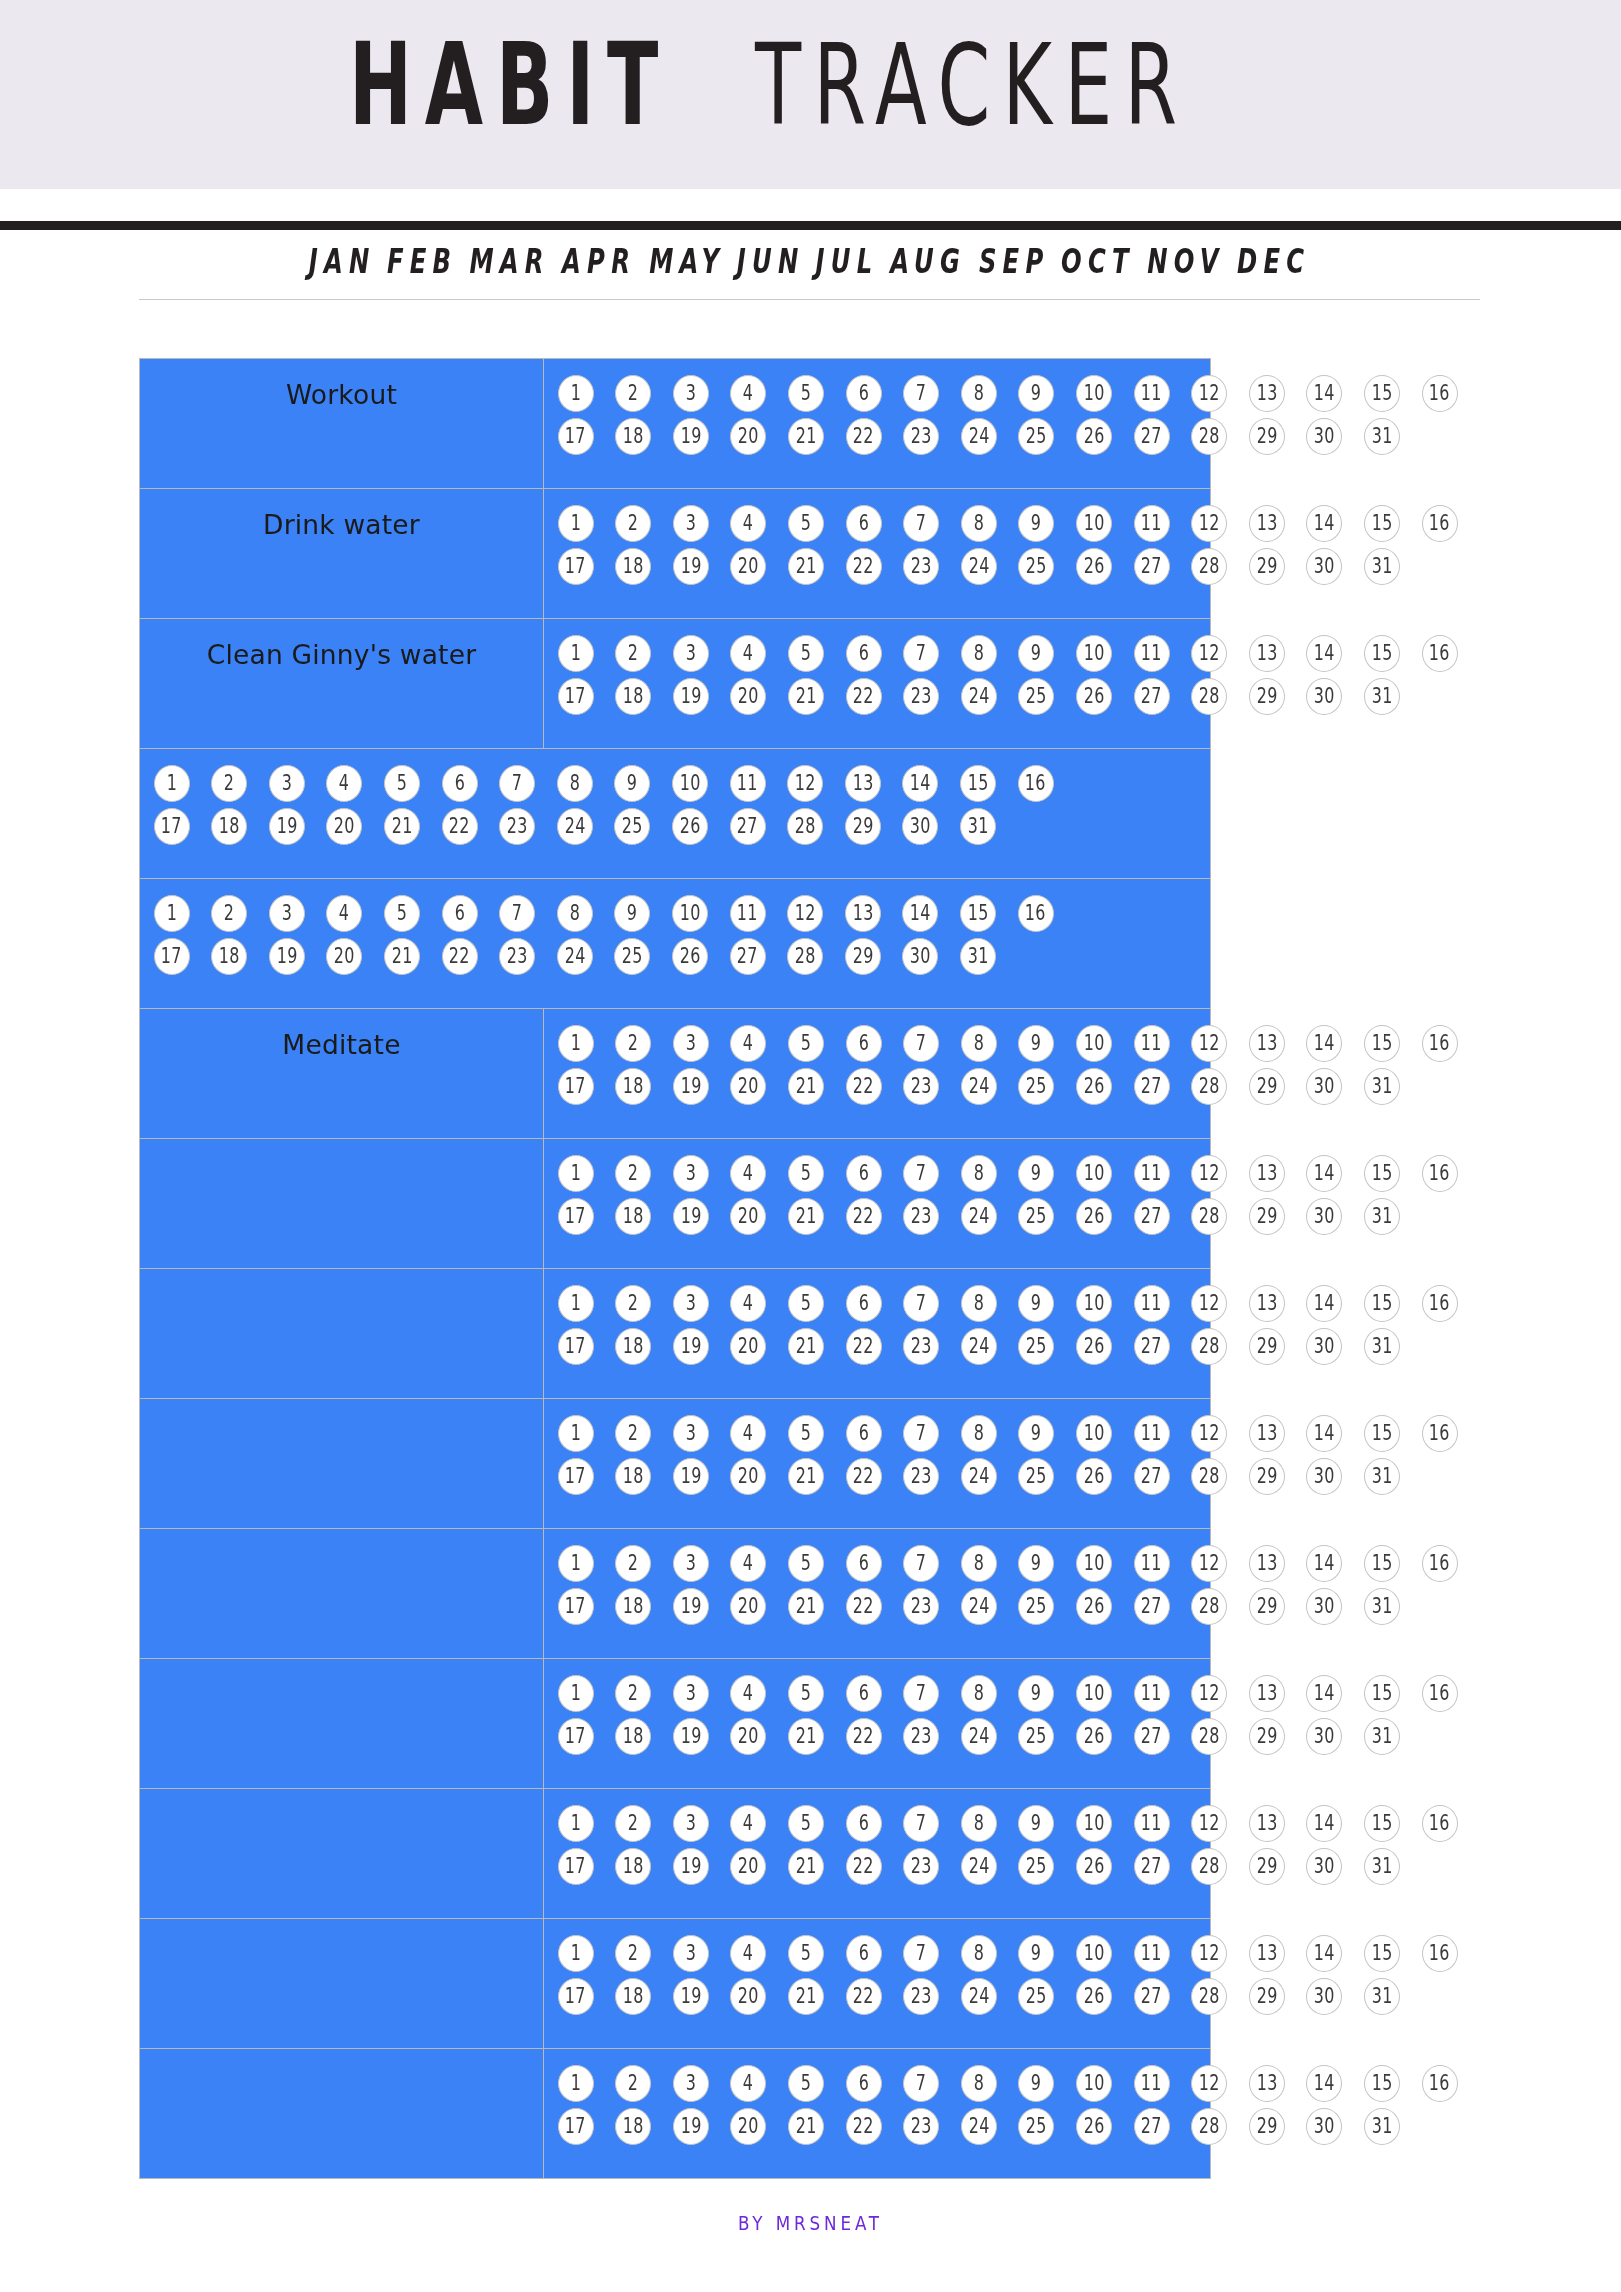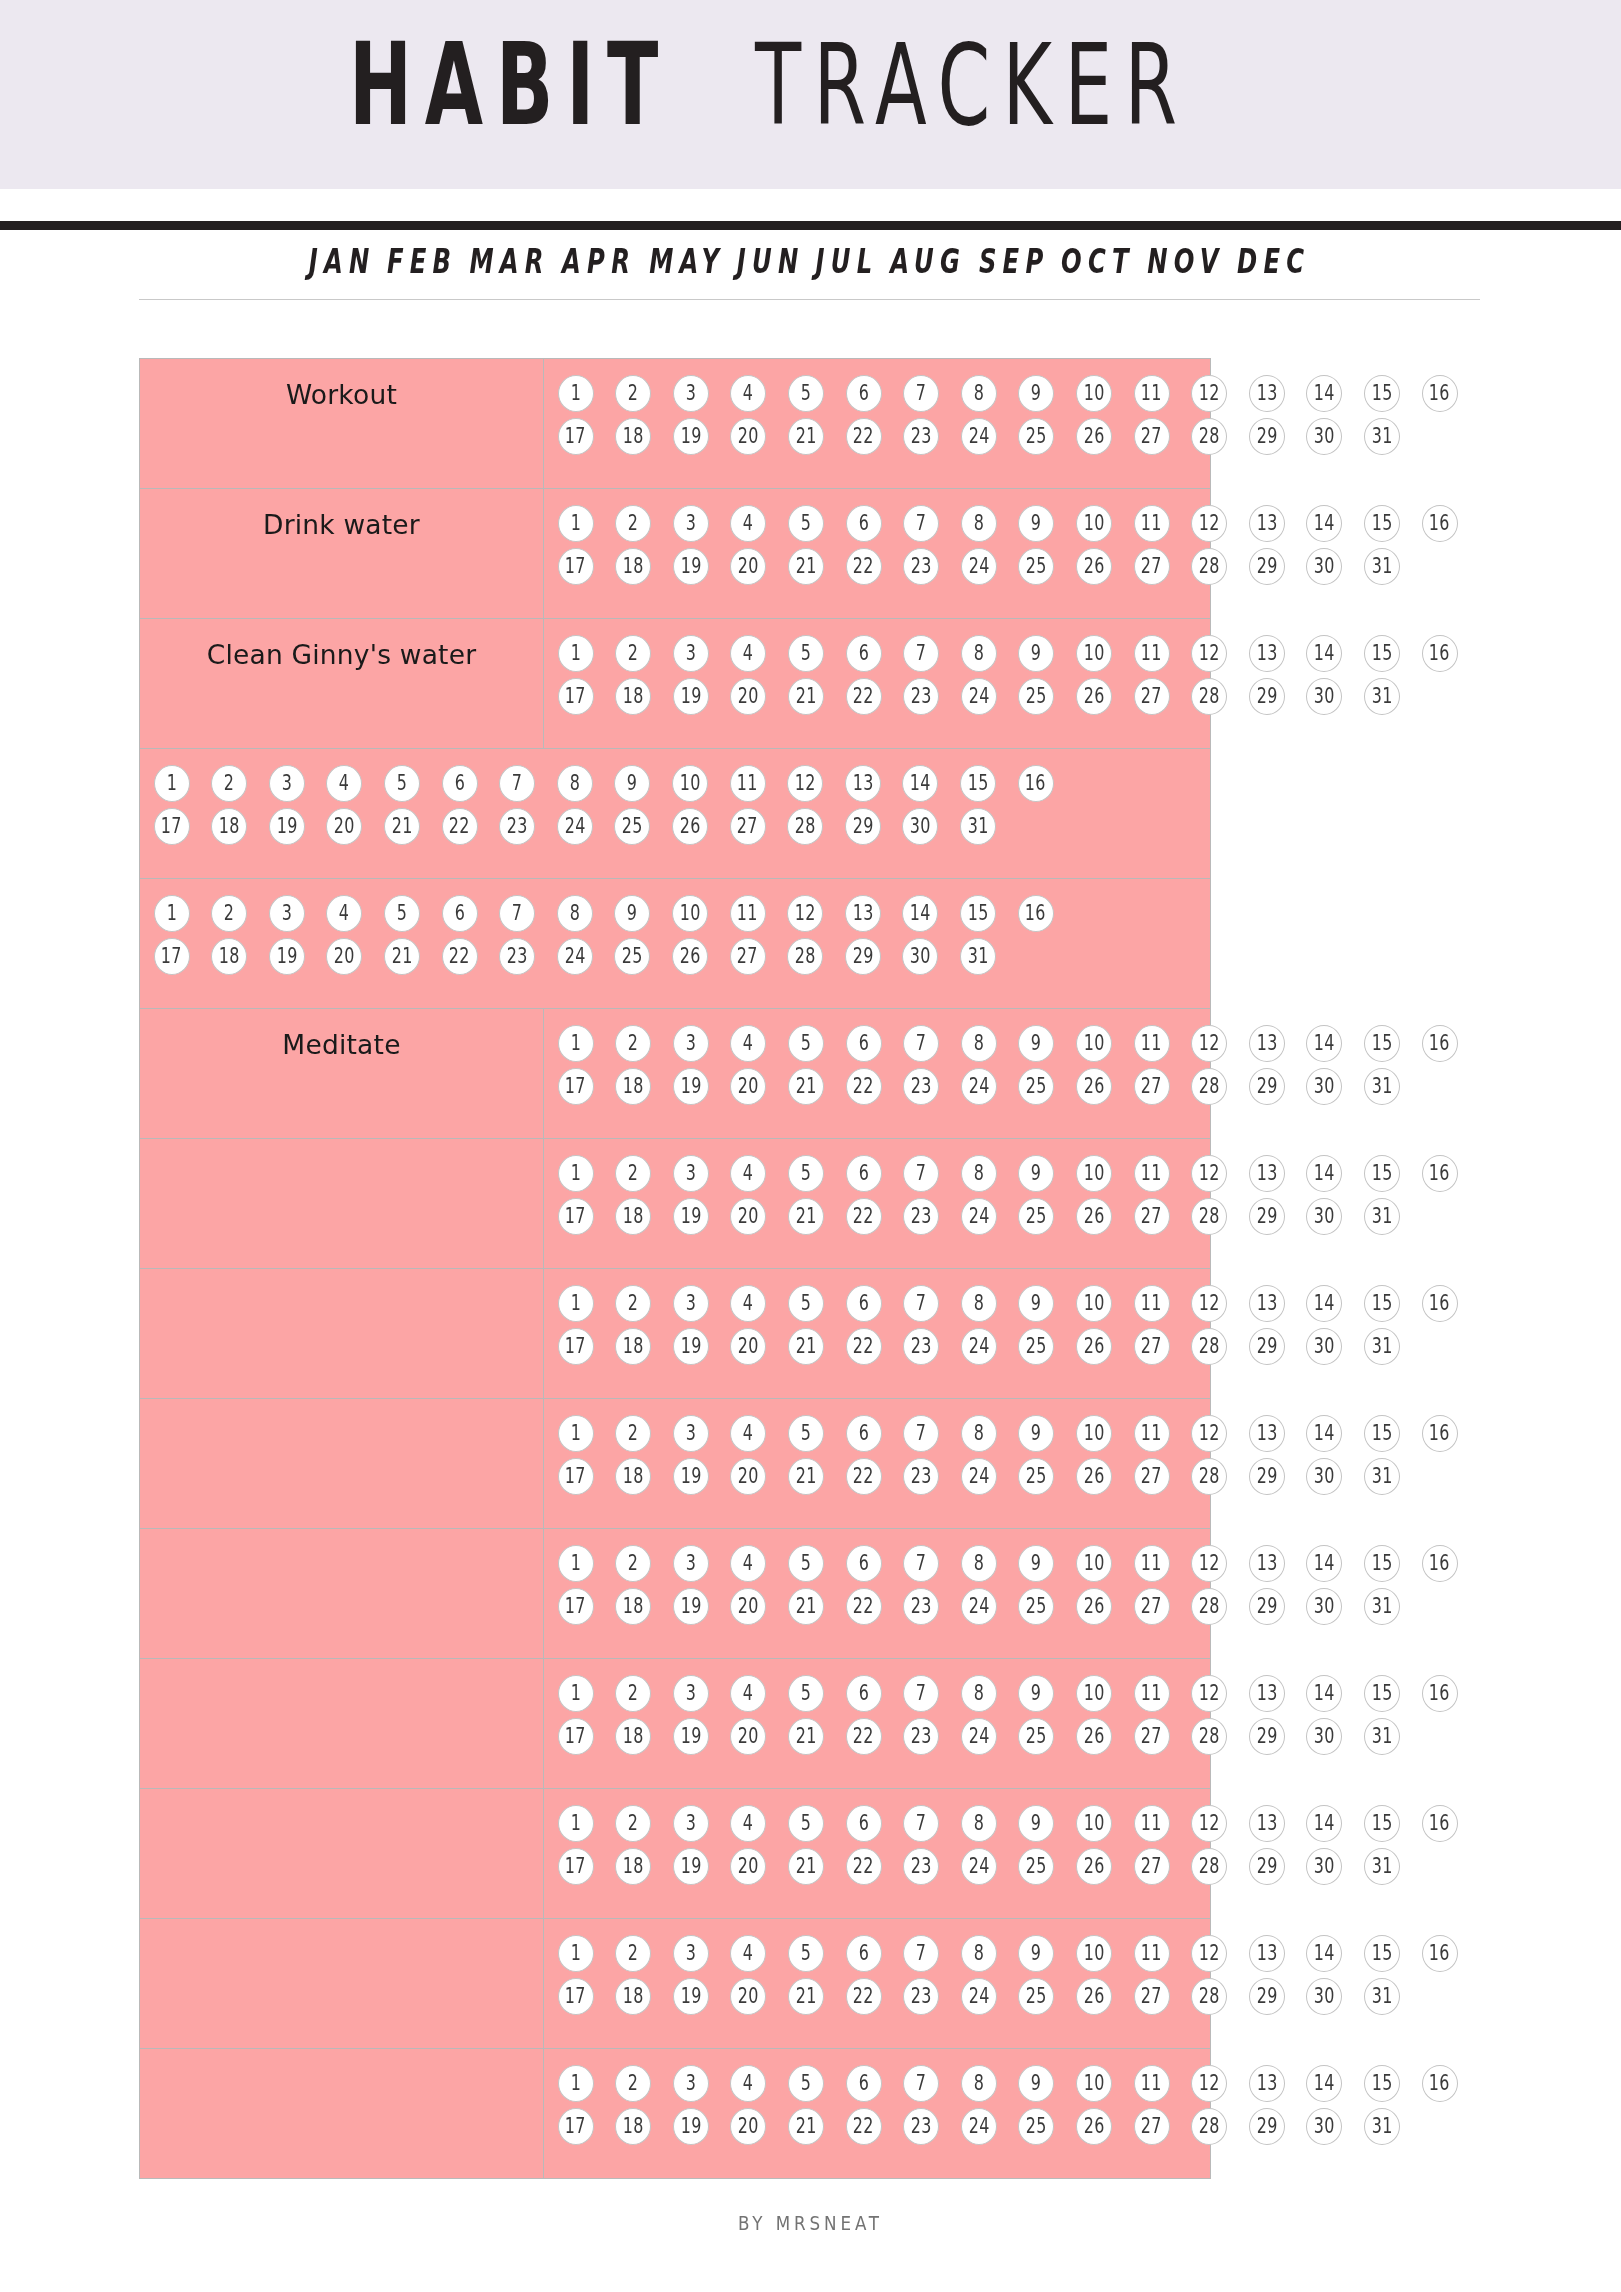--- a/index.html
+++ b/index.html
@@ -102,21 +102,21 @@
 
   
   .tracker {
     position: absolute;
     left: 139px;
     top: 358px;
     width: 1072px;
     border: 1px solid #b9b9b9;
     border-bottom: none;
     box-sizing: border-box;
-    background: #fca5a5;
+    background: #3b82f6;
   }
   .hrow {
     display: flex;
     height: 130px;
     border-bottom: 1px solid #b9b9b9;
     box-sizing: border-box;
   }
   .habit-cell {
     width: 404px;
     flex: 0 0 404px;
@@ -176,21 +176,21 @@
     left: 0;
     top: 2213px;
     width: 1621px;
     text-align: center;
   }
   .footer-text {
     font-family: "Liberation Sans Narrow", "DejaVu Sans Condensed", "Liberation Sans", sans-serif;
     font-weight: 400;
     font-size: 18.6px;
     letter-spacing: 3.9px;
-    color: #737373;
+    color: #6d28d9;
   }
 </style>
 </head>
 <body>
 
 <div class="page">
 
   <div class="header-banner">
     <div class="title-wrap">
       <span class="title-bold">HABIT</span>

